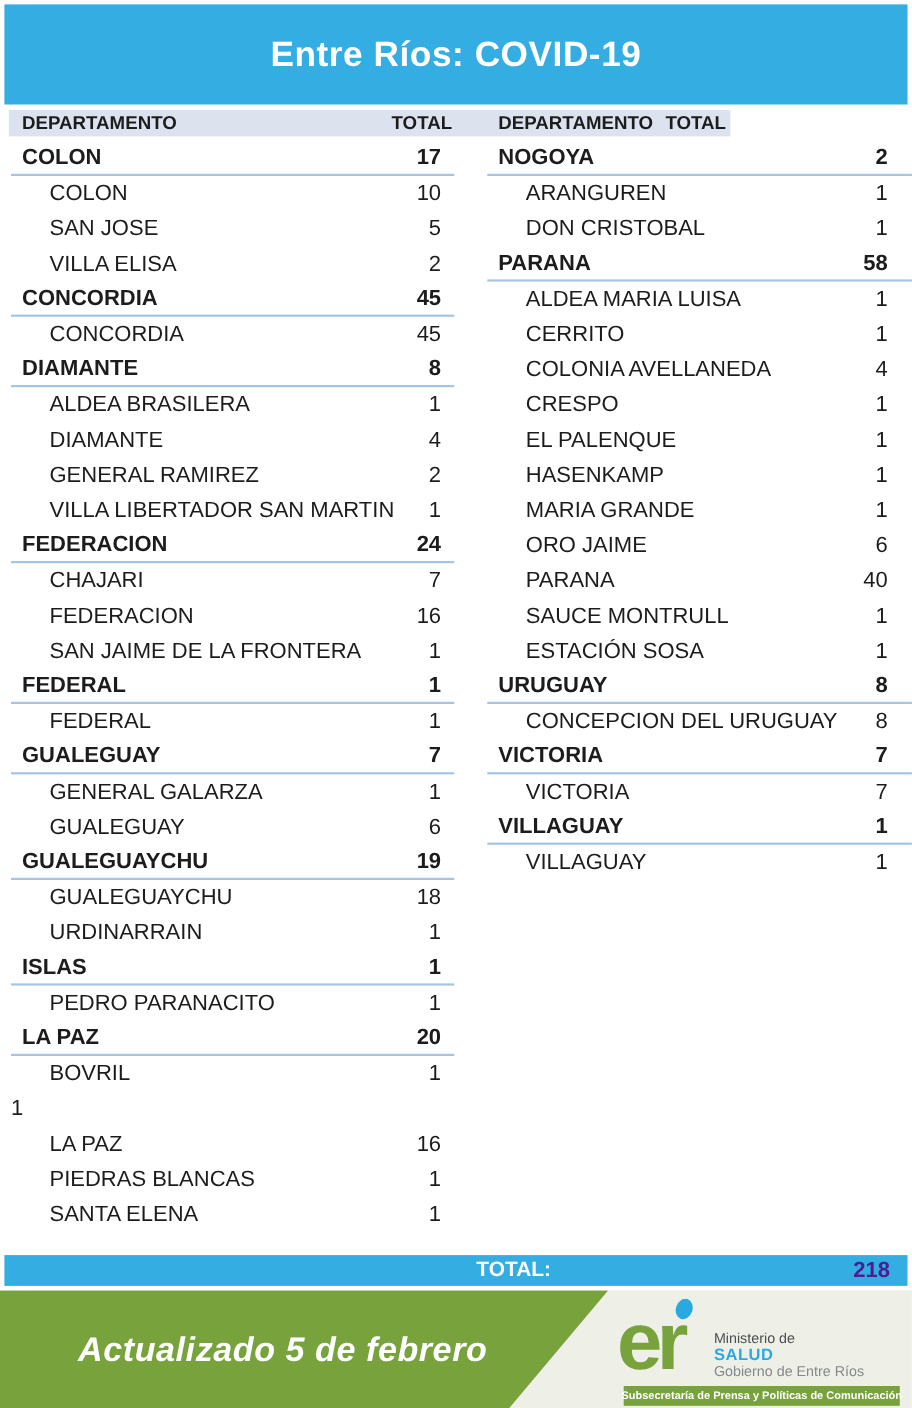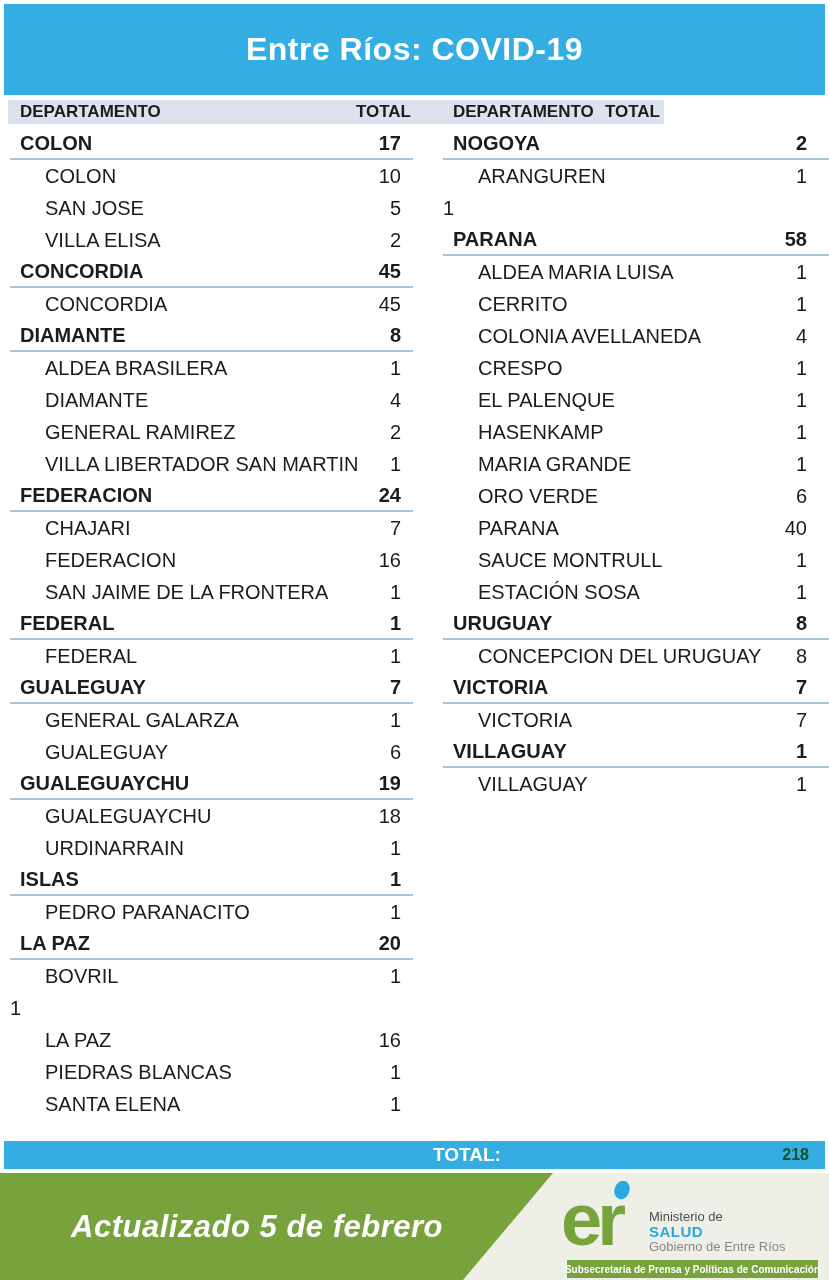--- a/index.html
+++ b/index.html
@@ -40,21 +40,21 @@
   .row.dept .lbl{padding-left:10px;}
   .row.loc .lbl{padding-left:35px;}
   .col-left .row .val{padding-right:12px;}
   .col-right .row .val{padding-right:22px;}
 
   
   .total-bar{position:absolute;left:4px;top:1141px;width:821px;height:28px;background:var(--blue);}
   .total-label{position:absolute;left:463px;top:50%;transform:translate(-50%,-50%);
     color:#fff;font-weight:bold;font-size:19px;}
   .total-value{position:absolute;right:16px;top:50%;transform:translateY(-50%);
-    color:#14532d;font-weight:bold;font-size:16px;}
+    color:#4c1d95;font-weight:bold;font-size:20px;}
 
   
   .footer{position:absolute;left:0;top:1173px;width:829px;height:107px;background:var(--cream);}
   .ribbon{position:absolute;left:0;top:0;width:553px;height:107px;background:var(--green);
     clip-path:polygon(0 0,100% 0,calc(100% - 90px) 100%,0 100%);
     display:flex;align-items:center;}
   .updated-text{margin-left:71px;color:#fff;font-size:31px;font-weight:bold;font-style:italic;letter-spacing:.5px;}
 
   .logo{position:absolute;left:563px;top:8px;width:258px;height:97px;}
   .er-svg{position:absolute;left:0;top:0;}
@@ -214,20 +214,21 @@
   <div class="col col-right" id="col-right">
       <div class="row dept">
         <span class="lbl">NOGOYA</span>
         <span class="val">2</span>
       </div>
       <div class="row loc">
         <span class="lbl">ARANGUREN</span>
         <span class="val">1</span>
       </div>
       <div class="row loc">
+        <span class="lbl">DON CRISTOBAL</span>
         <span class="val">1</span>
       </div>
       <div class="row dept">
         <span class="lbl">PARANA</span>
         <span class="val">58</span>
       </div>
       <div class="row loc">
         <span class="lbl">ALDEA MARIA LUISA</span>
         <span class="val">1</span>
       </div>
@@ -249,21 +250,21 @@
       </div>
       <div class="row loc">
         <span class="lbl">HASENKAMP</span>
         <span class="val">1</span>
       </div>
       <div class="row loc">
         <span class="lbl">MARIA GRANDE</span>
         <span class="val">1</span>
       </div>
       <div class="row loc">
-        <span class="lbl">ORO VERDE</span>
+        <span class="lbl">ORO JAIME</span>
         <span class="val">6</span>
       </div>
       <div class="row loc">
         <span class="lbl">PARANA</span>
         <span class="val">40</span>
       </div>
       <div class="row loc">
         <span class="lbl">SAUCE MONTRULL</span>
         <span class="val">1</span>
       </div>

